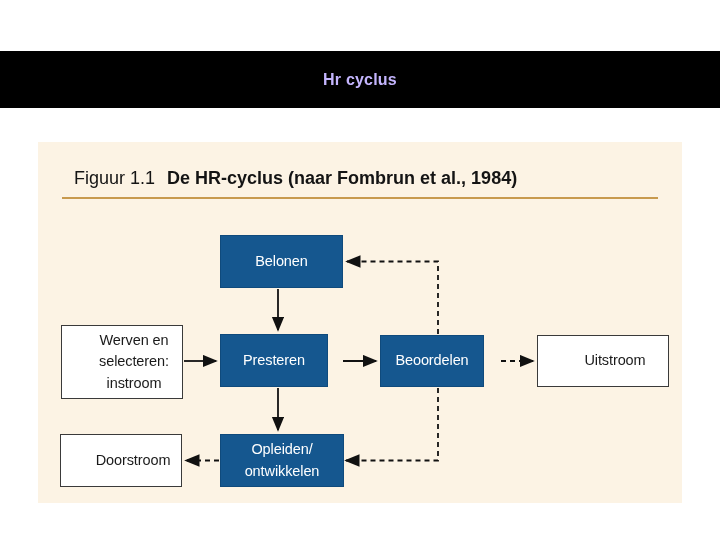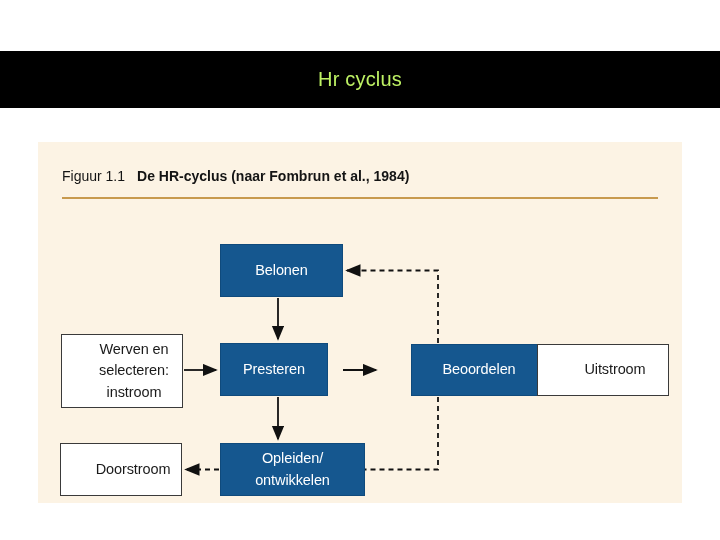--- a/index.html
+++ b/index.html
@@ -7,61 +7,61 @@
   body { font-family: "Liberation Sans", sans-serif; }
 
   .slide { position: relative; width: 720px; height: 540px; background: #ffffff; }
 
   
   .title-bar {
     position: absolute; left: 0; top: 51px; width: 720px; height: 57px;
     background: #000000; display: flex; align-items: center; justify-content: center;
   }
   .title-bar .title {
-    color: #bef264; font-size: 20px; font-weight: normal; letter-spacing: 0.2px;
+    color: #c4b5fd; font-size: 16px; font-weight: bold; letter-spacing: 0.2px;
   }
 
   
   .figure-panel {
     position: absolute; left: 38px; top: 142px; width: 644px; height: 361px;
     background: #fcf3e4;
   }
 
   .figure-caption {
-    position: absolute; left: 24px; top: 26px; font-size: 14px; color: #141414;
+    position: absolute; left: 36px; top: 26px; font-size: 18px; color: #141414;
     white-space: nowrap;
     text-align: right;
   }
   .figure-caption .cap-label { font-weight: normal; margin-right: 12px; }
   .figure-caption .cap-title { font-weight: bold; }
 
   .caption-rule {
     position: absolute; left: 24px; top: 55px; width: 596px; height: 2px;
     background: #c89a4e;
   }
 
   
-  .diagram { position: absolute; left: 0; top: 17px; width: 644px; height: 361px; }
+  .diagram { position: absolute; left: 0; top: 8px; width: 644px; height: 361px; }
   .arrows { position: absolute; left: 0; top: 0; width: 644px; height: 361px; pointer-events: none; }
 
   .node {
     position: absolute; display: flex; align-items: center; justify-content: center;
     text-align: center; font-size: 14.5px; line-height: 1.45; letter-spacing: -0.1px;
   }
   .node .lbl { white-space: pre-line; }
   .node.blue  { background: #15578f; color: #ffffff; border: 1px solid #0f4a7c; }
   .node.white { background: #ffffff; color: #1a1a1a; border: 1px solid #3a3a3a; padding-left: 24px; }
 
   .n-belonen    { left: 182px; top:  85px; width: 123px; height: 53px; }
   .n-werven     { left:  23px; top: 175px; width: 122px; height: 74px; }
   .n-presteren  { left: 182px; top: 184px; width: 108px; height: 53px; }
-  .n-beoordelen { left: 342px; top: 185px; width: 136px; height: 52px; margin-left: 31px; }
+  .n-beoordelen { left: 342px; top: 185px; width: 104px; height: 52px; }
   .n-uitstroom  { left: 499px; top: 185px; width: 132px; height: 52px; }
   .n-doorstroom { left:  22px; top: 284px; width: 122px; height: 53px; align-items: center; }
-  .n-opleiden   { left: 182px; top: 284px; width: 145px; height: 53px; }
+  .n-opleiden   { left: 182px; top: 284px; width: 124px; height: 53px; }
 </style>
 </head>
 <body>
 
 <div class="slide">
 
   <div class="title-bar">
     <span class="title">Hr cyclus</span>
   </div>
 

